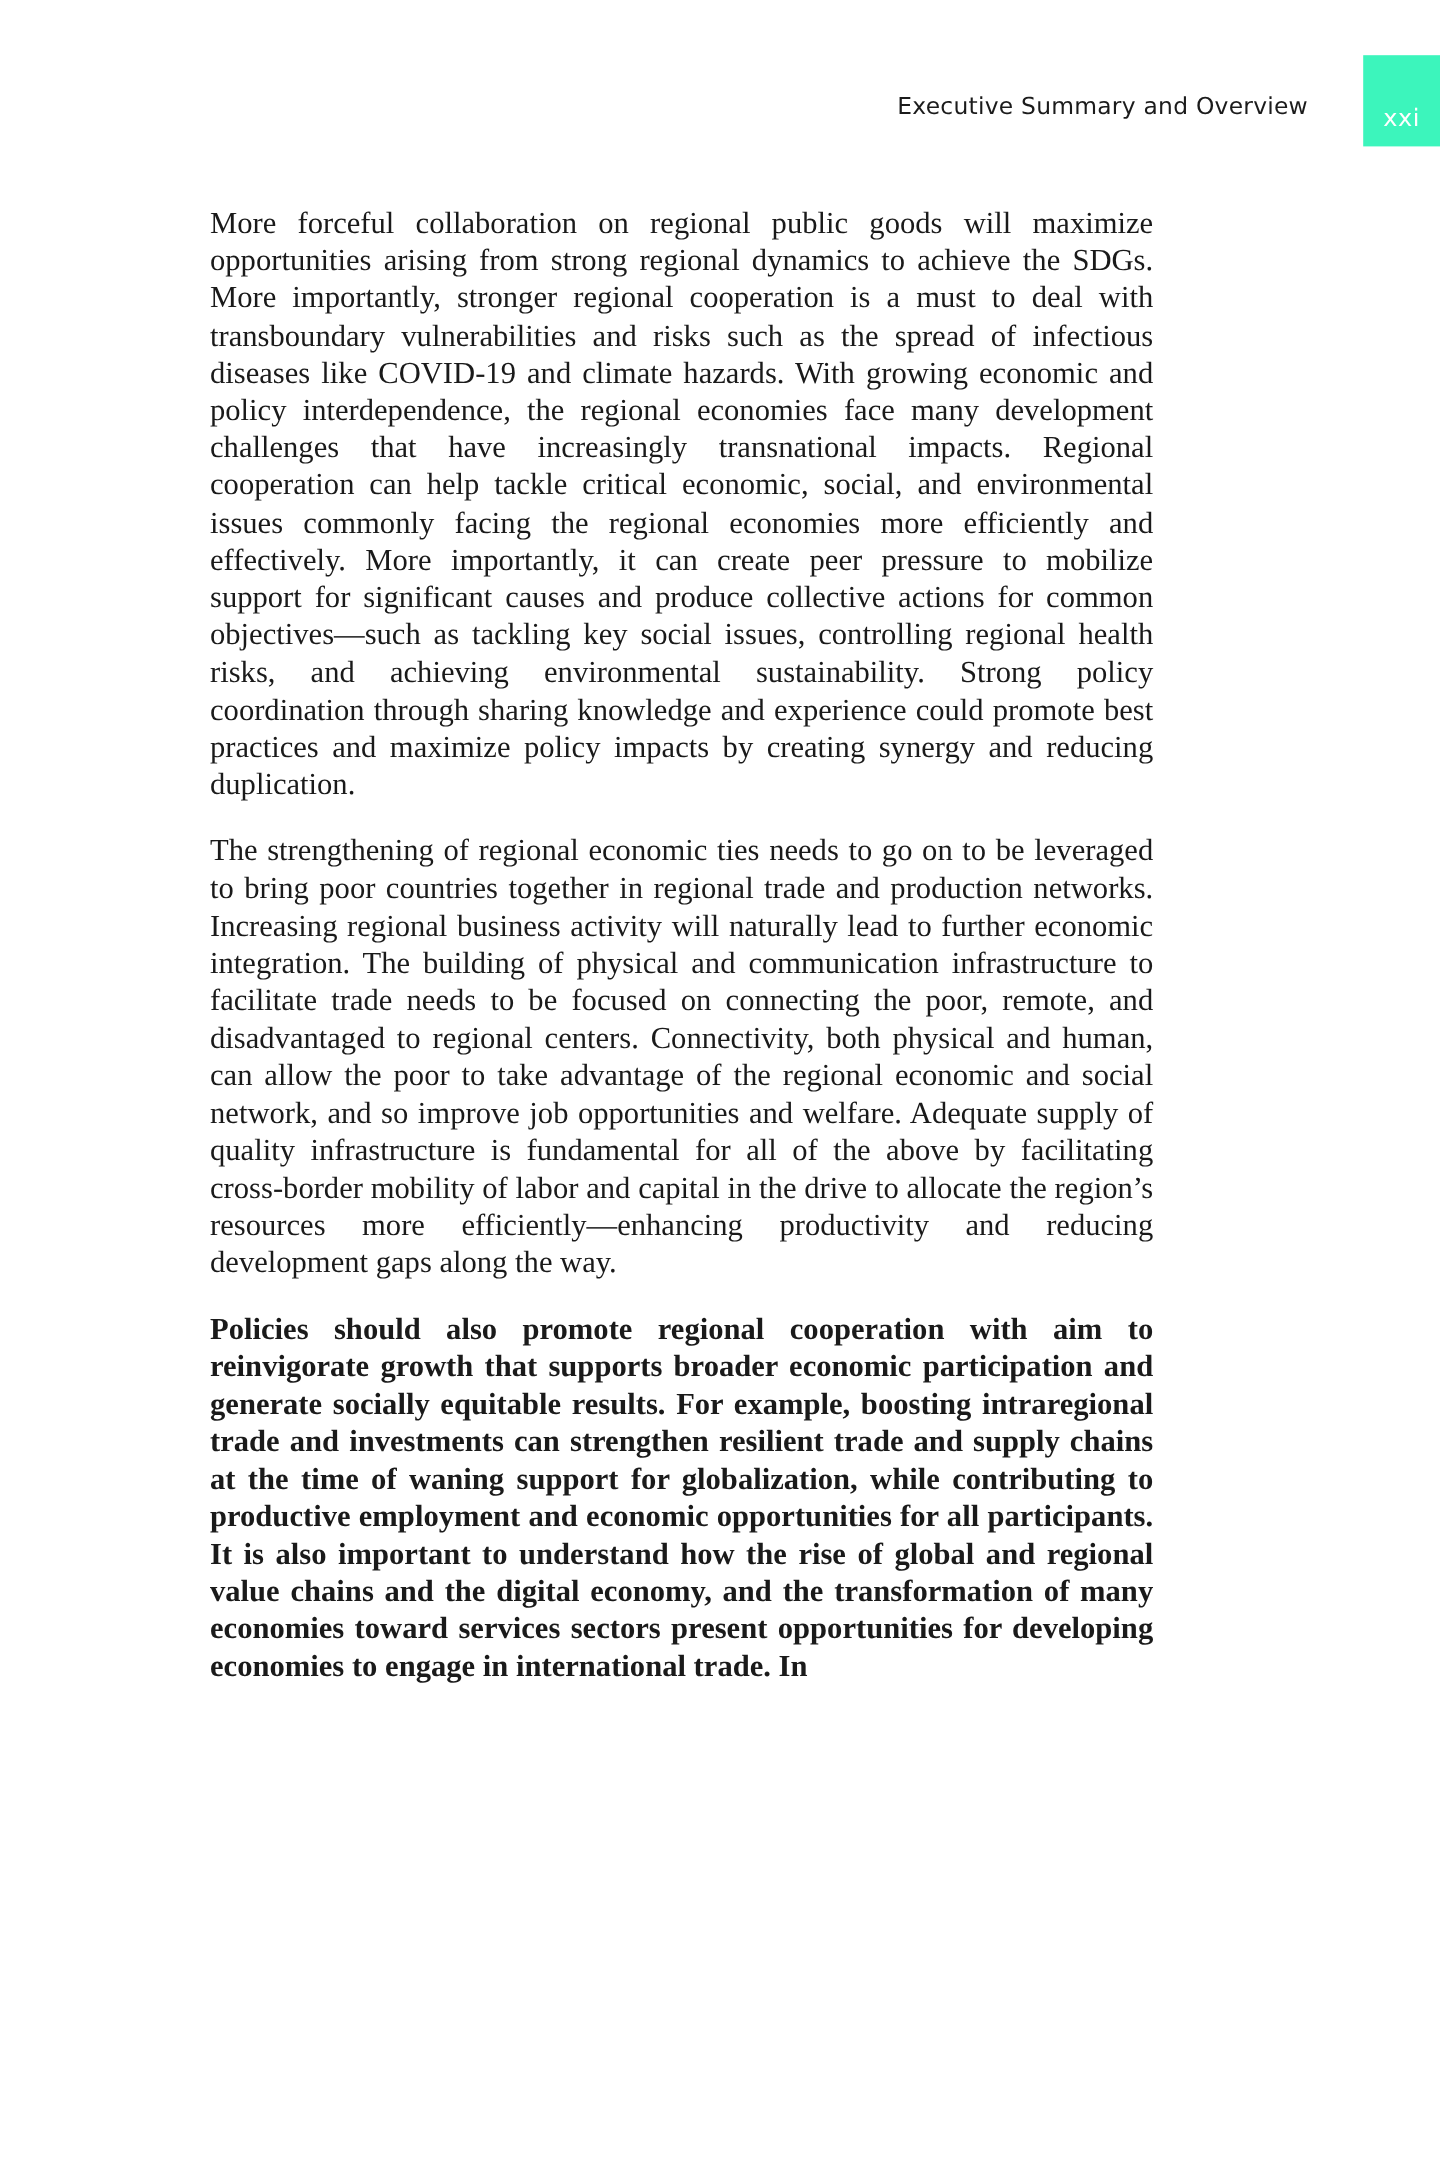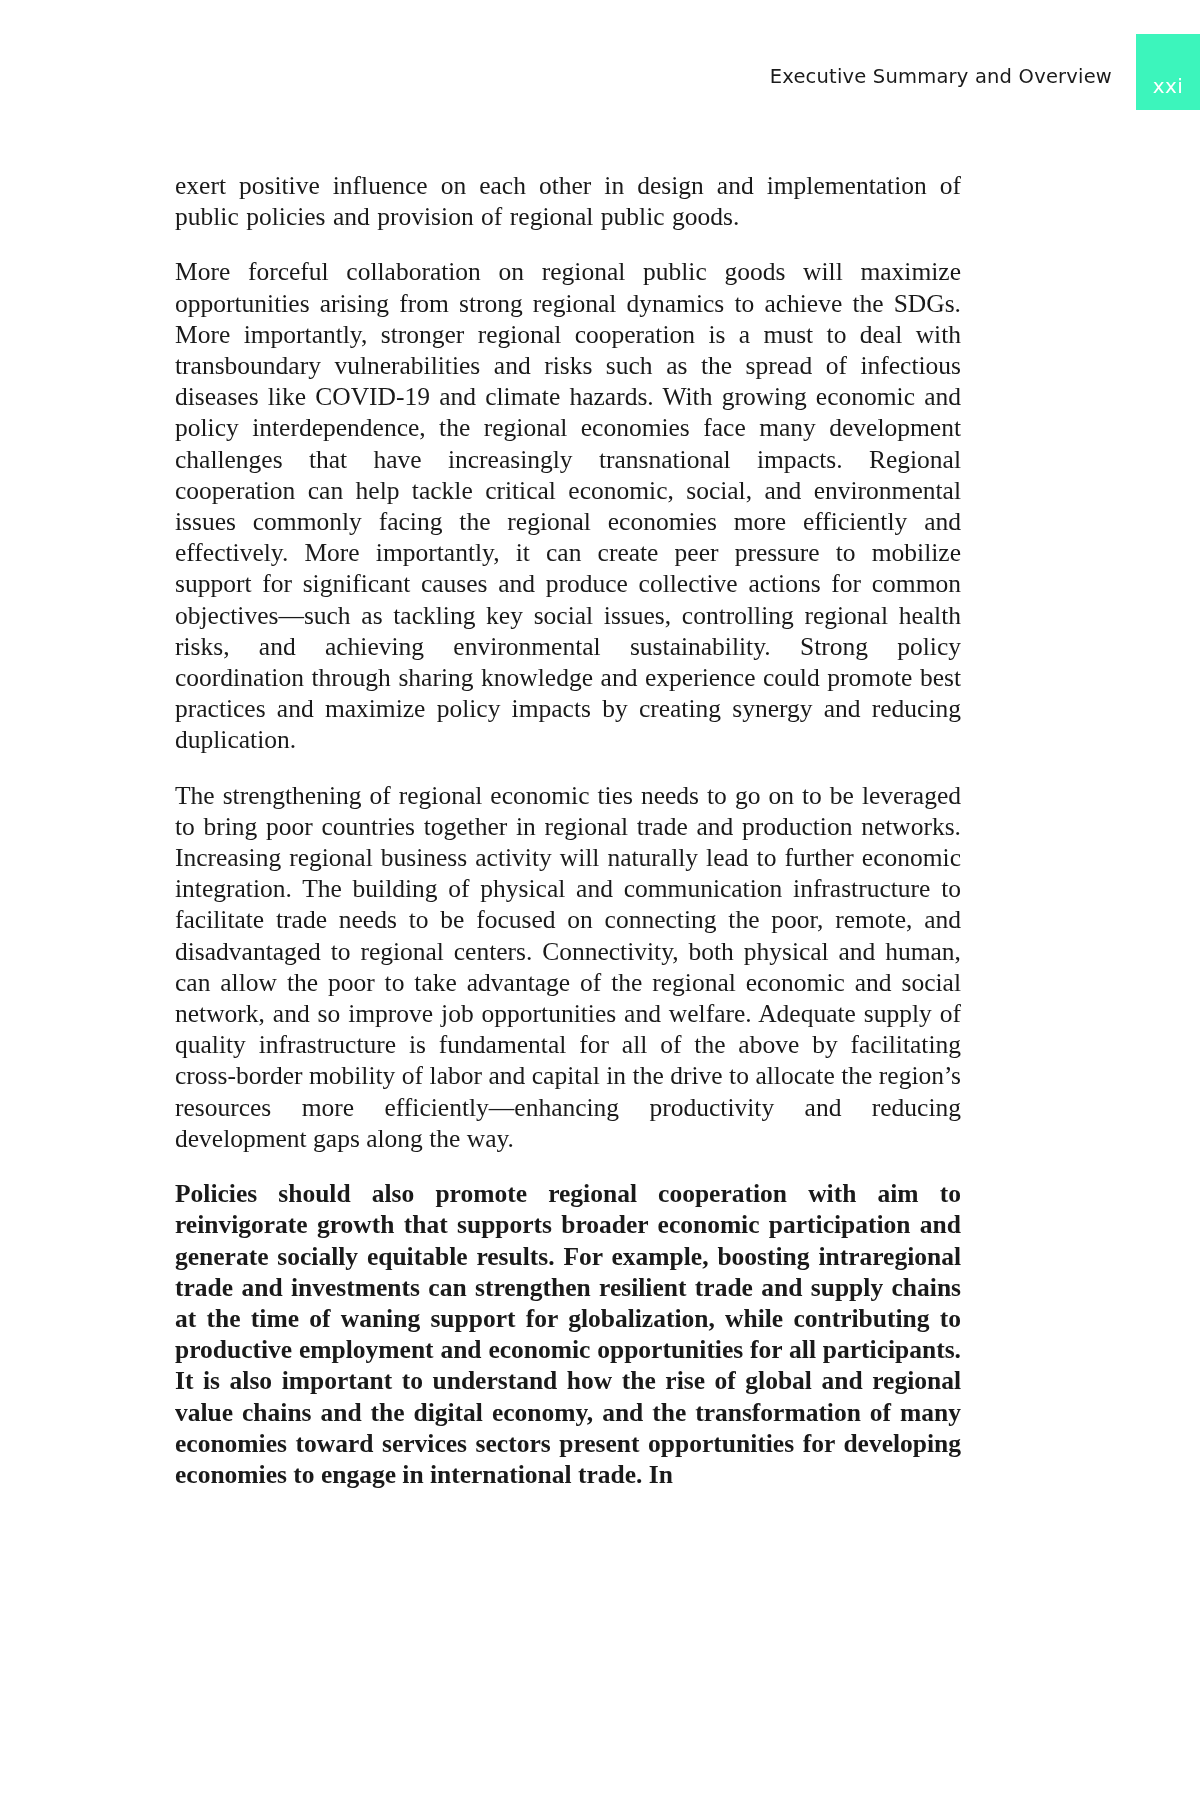--- a/index.html
+++ b/index.html
@@ -14,27 +14,28 @@
     width: 1200px;
     height: 1800px;
     background: #ffffff;
     overflow: hidden;
     box-sizing: border-box;
   }
 
   
   .running-header {
     position: absolute;
-    top: 0;
+    top: 12px;
     left: 0;
     width: 1200px;
     height: 120px;
     display: flex;
     align-items: flex-start;
     justify-content: flex-end;
+    gap: 22px;
   }
 
   .header-title {
     font-family: "DejaVu Sans", sans-serif;
     font-size: 19.5px;
     font-weight: 400;
     letter-spacing: 0.2px;
     color: #1b1b1b;
     line-height: 1;
     margin-top: 67px;
@@ -106,19 +107,18 @@
 <div class="page">
 
   <div class="running-header">
     <div class="header-title">Executive Summary and Overview</div>
     <div class="folio-badge">
       <span class="folio-number">xxi</span>
     </div>
   </div>
 
   <div class="text-column">
-    <p class="body-paragraph loose">exert positive influence on each other in design and implementation of public policies and provision of regional public goods.</p>
     <p class="body-paragraph loose">More forceful collaboration on regional public goods will maximize opportunities arising from strong regional dynamics to achieve the SDGs. More importantly, stronger regional cooperation is a must to deal with transboundary vulnerabilities and risks such as the spread of infectious diseases like COVID-19 and climate hazards. With growing economic and policy interdependence, the regional economies face many development challenges that have increasingly transnational impacts. Regional cooperation can help tackle critical economic, social, and environmental issues commonly facing the regional economies more efficiently and effectively. More importantly, it can create peer pressure to mobilize support for significant causes and produce collective actions for common objectives—such as tackling key social issues, controlling regional health risks, and achieving environmental sustainability. Strong policy coordination through sharing knowledge and experience could promote best practices and maximize policy impacts by creating synergy and reducing duplication.</p>
     <p class="body-paragraph tight">The strengthening of regional economic ties needs to go on to be leveraged to bring poor countries together in regional trade and production networks. Increasing regional business activity will naturally lead to further economic integration. The building of physical and communication infrastructure to facilitate trade needs to be focused on connecting the poor, remote, and disadvantaged to regional centers. Connectivity, both physical and human, can allow the poor to take advantage of the regional economic and social network, and so improve job opportunities and welfare. Adequate supply of quality infrastructure is fundamental for all of the above by facilitating cross-border mobility of labor and capital in the drive to allocate the region’s resources more efficiently—enhancing productivity and reducing development gaps along the way.</p>
     <p class="body-paragraph tight">Policies should also promote regional cooperation with aim to reinvigorate growth that supports broader economic participation and generate socially equitable results. For example, boosting intraregional trade and investments can strengthen resilient trade and supply chains at the time of waning support for globalization, while contributing to productive employment and economic opportunities for all participants. It is also important to understand how the rise of global and regional value chains and the digital economy, and the transformation of many economies toward services sectors present opportunities for developing economies to engage in international trade. In</p>
   </div>
 
 </div>
 
 </body></html>

